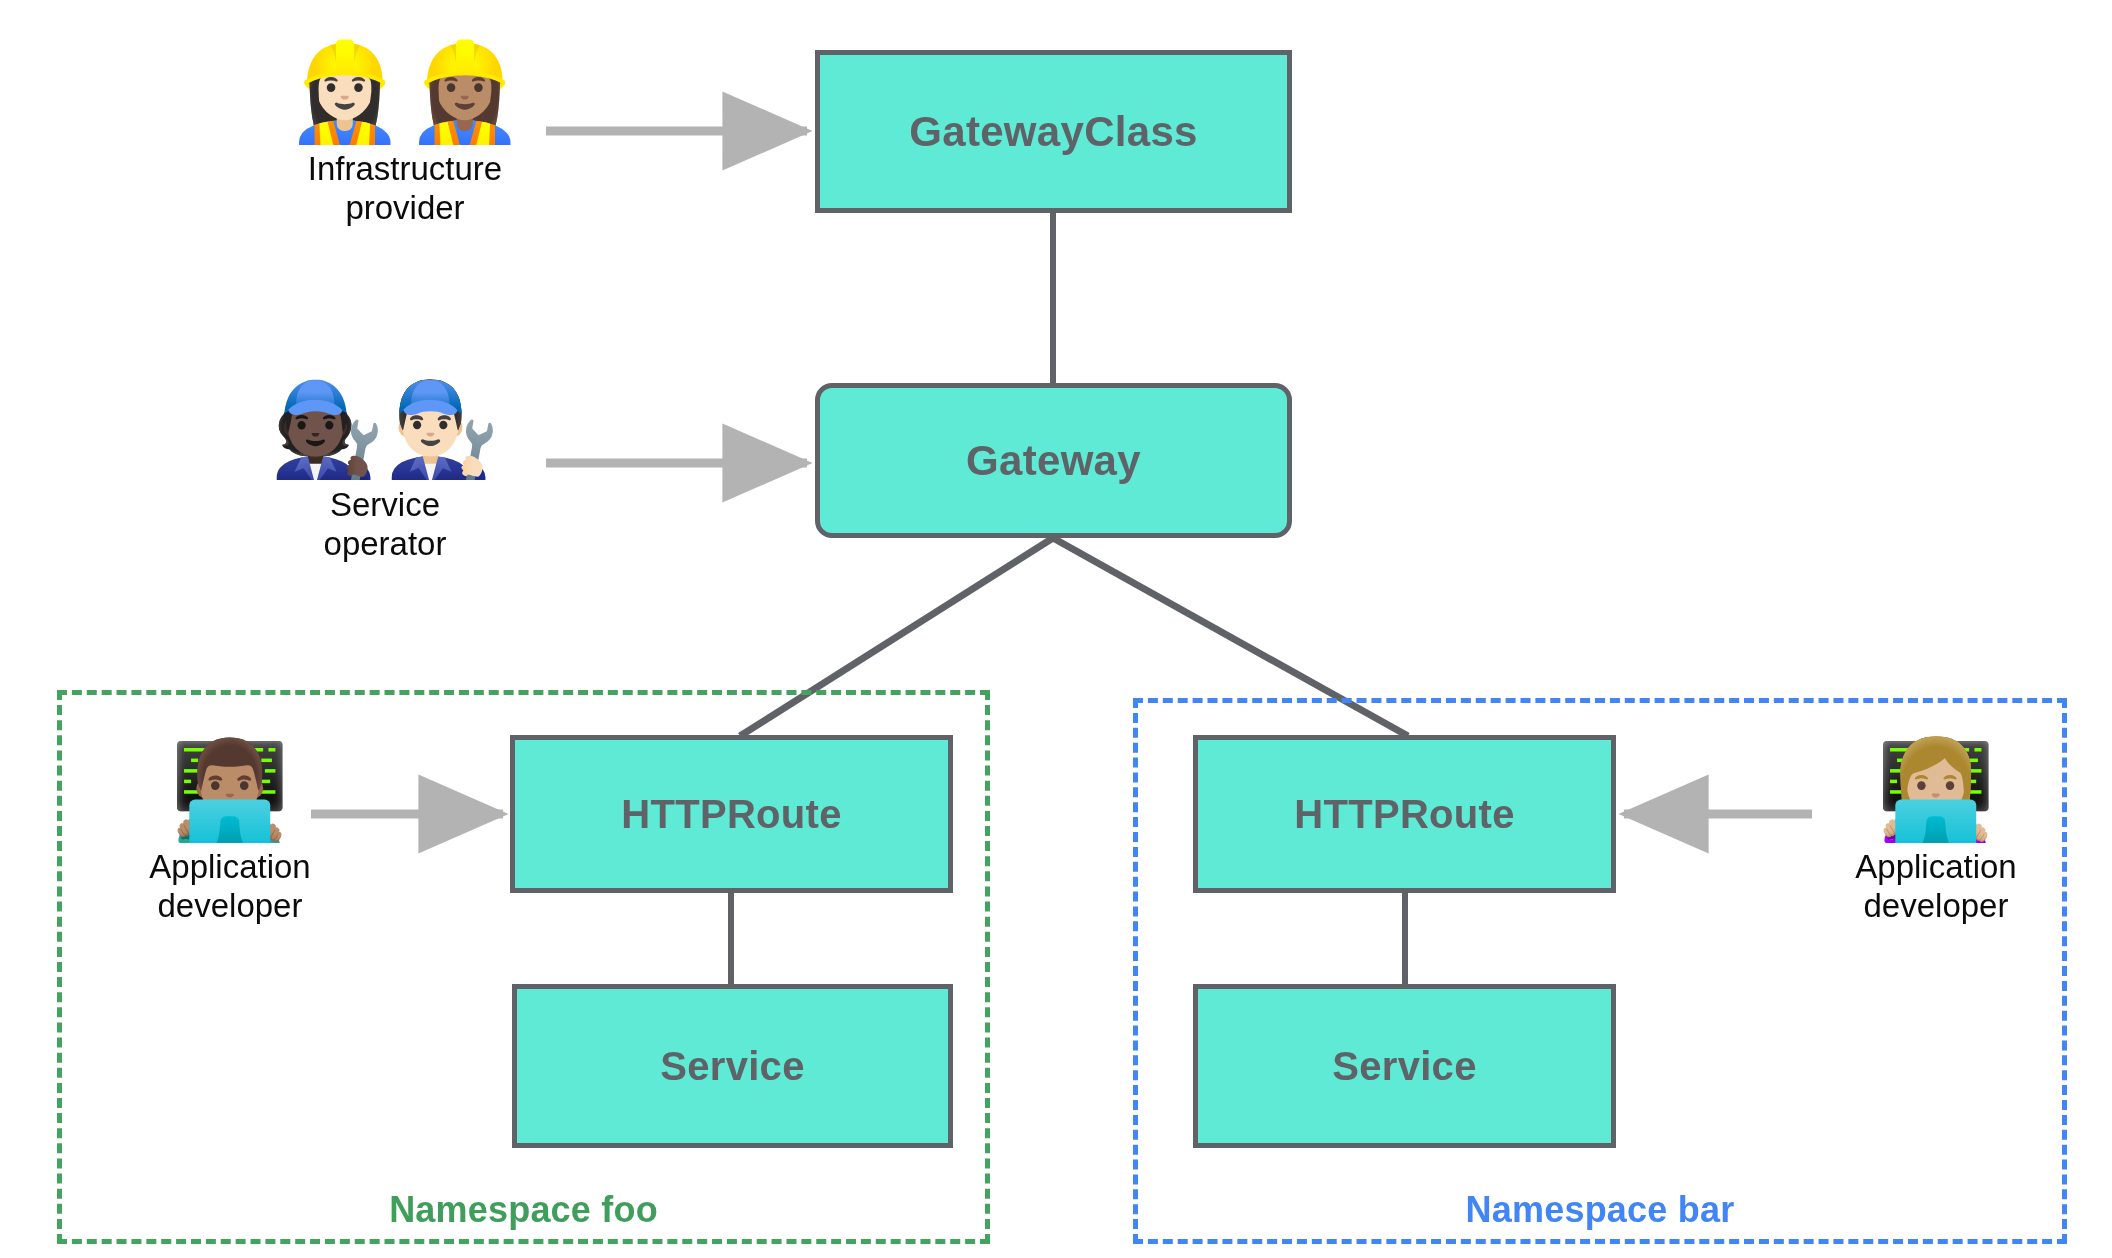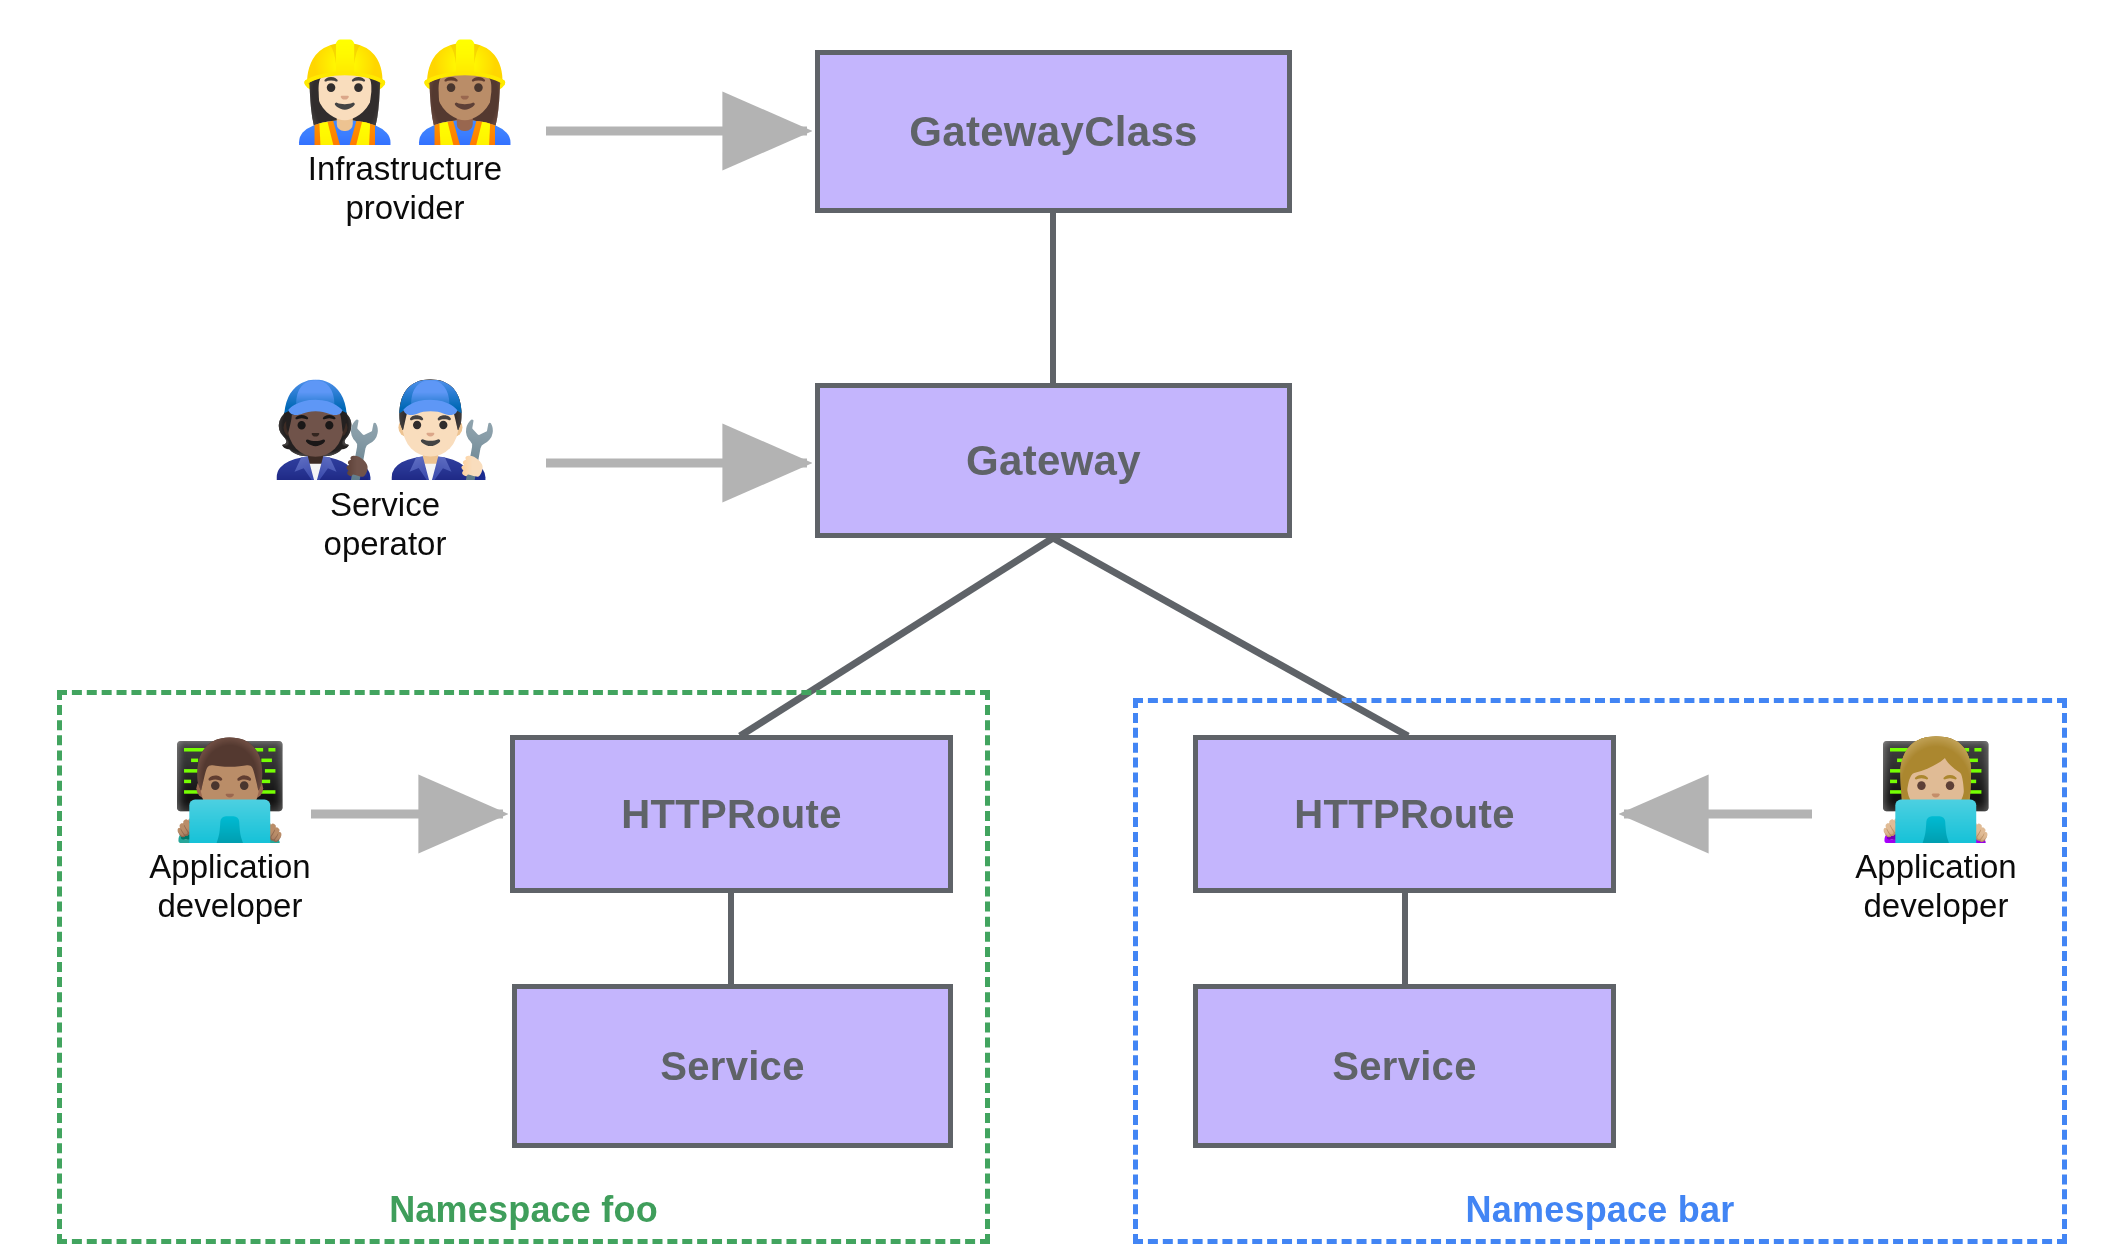--- a/index.html
+++ b/index.html
@@ -56,36 +56,37 @@
     letter-spacing: 0.2px;
   }
   .ns-foo .ns-label { color: #3f9e5b; }
   .ns-bar .ns-label { color: #4285f4; }
 
   
   .node {
     position: absolute;
     box-sizing: border-box;
     border: 5px solid #5f6368;
-    background: #c4b5fd;
+    background: #5eead4;
     display: flex;
     align-items: center;
     justify-content: center;
     color: #5f6368;
     font-weight: bold;
     letter-spacing: 0.3px;
     z-index: 3;
   }
   .node-gatewayclass {
     left: 815px; top: 50px; width: 477px; height: 163px;
     font-size: 42px;
   }
   .node-gateway {
     left: 815px; top: 383px; width: 477px; height: 155px;
     font-size: 42px;
+    border-radius: 17px;
   }
   .node-httproute-foo {
     left: 510px; top: 735px; width: 443px; height: 158px;
     font-size: 40px;
   }
   .node-service-foo {
     left: 512px; top: 984px; width: 441px; height: 164px;
     font-size: 40px;
   }
   .node-httproute-bar {

